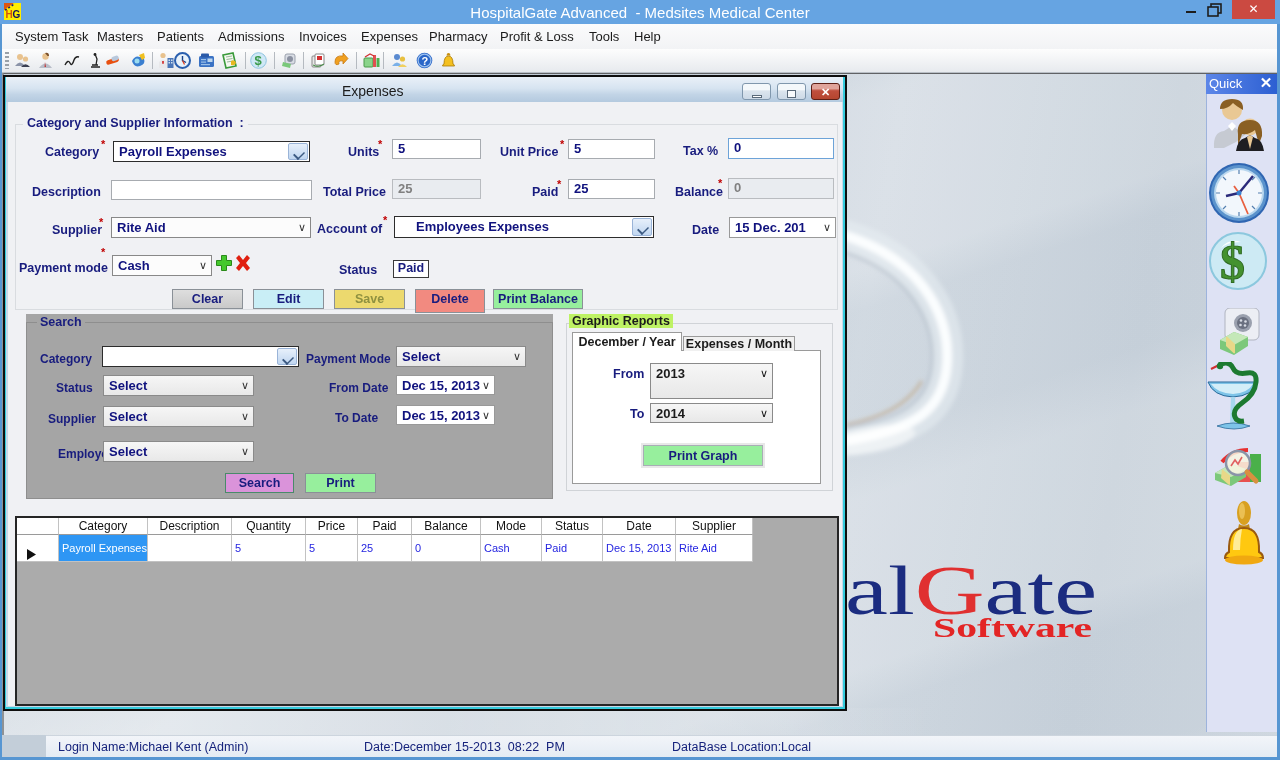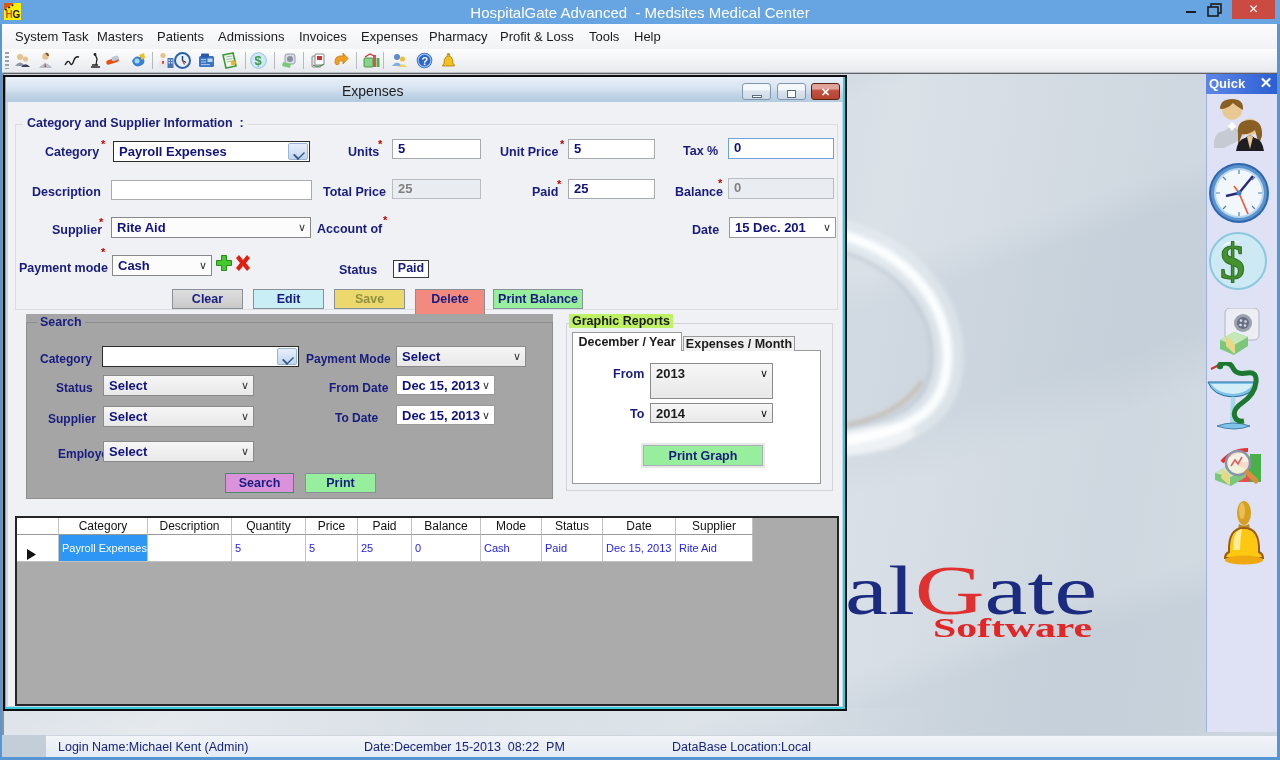--- a/index.html
+++ b/index.html
@@ -28,21 +28,21 @@
 #grip { left:3px; top:3px; width:4px; height:17px; background:repeating-linear-gradient(#9aa1a8 0 2px, transparent 2px 4px); }
 
 
 #mdi { left:2px; top:72px; width:1275px; height:663px; border-top:2px solid #606265; border-left:2px solid #8f9295; background:linear-gradient(100deg,#c6d0da 0%,#d2dae2 20%,#c6d0da 40%,#d8dfe6 65%,#cbd4dd 85%,#d1d9e1 100%); overflow:hidden; }
 #wm1 { left:841px; top:477px; font-family:"Liberation Serif",serif; font-size:70px; color:#1b2c80; transform:scaleX(1.38); transform-origin:0 0; }
 #wm1 b { color:#e03030; font-weight:normal; }
 #wm2 { left:929px; top:538px; font-family:"Liberation Serif",serif; font-size:28px; font-weight:bold; color:#e32525; transform:scaleX(1.49); transform-origin:0 0; }
 
 
 #quick { left:1206px; top:74px; width:71px; height:658px; background:#dee2f4; border-left:1px solid #9db3dc; }
-#quickhdr { left:1206px; top:74px; width:71px; height:20px; background:linear-gradient(90deg,#5c86e8,#2c5fd2); color:#fff; font-size:13px; font-weight:bold; padding:2px 0 0 3px; }
+#quickhdr { left:1206px; top:74px; width:71px; height:20px; background:linear-gradient(90deg,#5c86e8,#2c5fd2); color:#fff; font-size:13px; font-weight:normal; padding:2px 0 0 3px; }
 #quickx { left:1258px; top:75px; width:16px; height:16px; color:#fff; font-size:15px; font-weight:bold; text-align:center; line-height:16px; }
 
 
 #win { left:3px; top:75px; width:844px; height:636px; background:#0e0e0e; padding:2px; }
 #wininner { position:relative; width:100%; height:100%; border-right:2px solid #35cbdc; border-bottom:2px solid #35cbdc; border-left:1px solid #35cbdc; background:#c7d8e9; }
 #wintitlebg { position:absolute; left:0; top:0; right:0; height:25px; background:linear-gradient(#e9f0f8 0%,#d7e4f1 45%,#c2d4e6 70%,#b4cadf 100%); }
 #winbody { position:absolute; left:2px; top:25px; right:1px; bottom:1px; background:#f0f1f4; }
 #wintitle { position:absolute; left:336px; top:6px; font-size:14px; color:#1c1c1c; }
 .wbtn { position:absolute; top:6px; width:29px; height:17px; border-radius:3px; border:1px solid #8097ad; background:linear-gradient(#f4f8fb 40%,#dce5ee 45%,#ccd9e6); text-align:center; }
 #wbtn-close { background:linear-gradient(#e0a49b 30%,#c04f3d 45%,#b5452f); border:1px solid #5d1f16; color:#fff; }
@@ -195,39 +195,40 @@
       <div class="tb" style="left:562px;top:77px;width:87px;height:20px">25</div>
       <div class="lbl" style="left:669px;top:83px">Balance</div>
         <div class="ast" style="left:712px;top:75px">*</div>
       <div class="tb dis" style="left:722px;top:76px;width:106px;height:21px">0</div>
 
       <div class="lbl" style="left:46px;top:121px">Supplier</div>
         <div class="ast" style="left:93px;top:114px">*</div>
       <div class="combo" style="left:105px;top:115px;width:200px;height:21px;background:#fcfcfc;border-color:#888">Rite Aid<span class="arr">∨</span></div>
       <div class="lbl" style="left:311px;top:120px">Account of</div>
         <div class="ast" style="left:377px;top:112px">*</div>
+      <div class="combo" style="left:388px;top:114px;width:260px;height:22px;border-color:#2c2c2c;padding-left:21px">Employees Expenses<span class="bluebtn"></span></div>
       <div class="lbl" style="left:686px;top:121px">Date</div>
       <div class="combo" style="left:723px;top:115px;width:107px;height:21px;border-color:#999">15 Dec. 201<span class="arr">∨</span></div>
 
       <div class="ast" style="left:95px;top:144px">*</div>
       <div class="lbl" style="left:13px;top:159px">Payment mode</div>
       <div class="combo" style="left:106px;top:153px;width:100px;height:21px;background:#fcfcfc;border-color:#888">Cash<span class="arr">∨</span></div>
       <svg class="abs" style="left:209px;top:152px" width="18" height="18" viewBox="0 0 18 18">
           <path d="M6.5 1.5 h5 v5 h5 v5 h-5 v5 h-5 v-5 h-5 v-5 h5 z" fill="#45c82d" stroke="#2a8a1a" stroke-width="1"></path>
         </svg>
       <svg class="abs" style="left:228px;top:152px" width="18" height="18" viewBox="0 0 18 18">
           <path d="M2 4 L5 1 L9 6 L13 1 L16 4 L12 9 L16 14 L13 17 L9 12 L5 17 L2 14 L6 9 Z" fill="#e02010"></path>
         </svg>
       <div class="lbl" style="left:333px;top:161px">Status</div>
       <div class="abs" style="left:387px;top:158px;width:36px;height:18px;border:1px solid #3a3a3a;background:#fff;color:#181c7e;font-weight:bold;font-size:12.5px;text-align:center">Paid</div>
 
       <div class="btn" style="left:166px;top:187px;width:71px;height:20px;background:linear-gradient(#dedede,#c9c9c9);padding-top:2px">Clear</div>
       <div class="btn" style="left:247px;top:187px;width:71px;height:20px;background:#c9eef6;padding-top:2px">Edit</div>
       <div class="btn" style="left:328px;top:187px;width:71px;height:20px;background:#ecd96e;color:#8f9140;padding-top:2px">Save</div>
-      <div class="btn" style="left:409px;top:187px;width:70px;height:32px;background:#f28a80;padding-top:2px">Delete</div>
+      <div class="btn" style="left:409px;top:187px;width:70px;height:24px;background:#f28a80;padding-top:2px">Delete</div>
       <div class="btn" style="left:487px;top:187px;width:90px;height:20px;background:#97ef9d;padding-top:2px">Print Balance</div>
 
       <div class="abs" style="left:20px;top:212px;width:527px;height:185px;background:#a5a5a5"></div>
       <div class="grp" style="left:20px;top:220px;width:527px;height:177px;border-color:#8e8e8e"></div>
       <div class="lbl" style="left:31px;top:213px;background:#a5a5a5;padding:0 3px">Search</div>
       <div class="lbl" style="left:34px;top:250px;font-size:12px">Category</div>
       <div class="combo" style="left:96px;top:244px;width:197px;height:21px;border-color:#2c2c2c">
           <span class="bluebtn"></span>
         </div>
       <div class="lbl" style="left:300px;top:250px;font-size:12px">Payment Mode</div>

